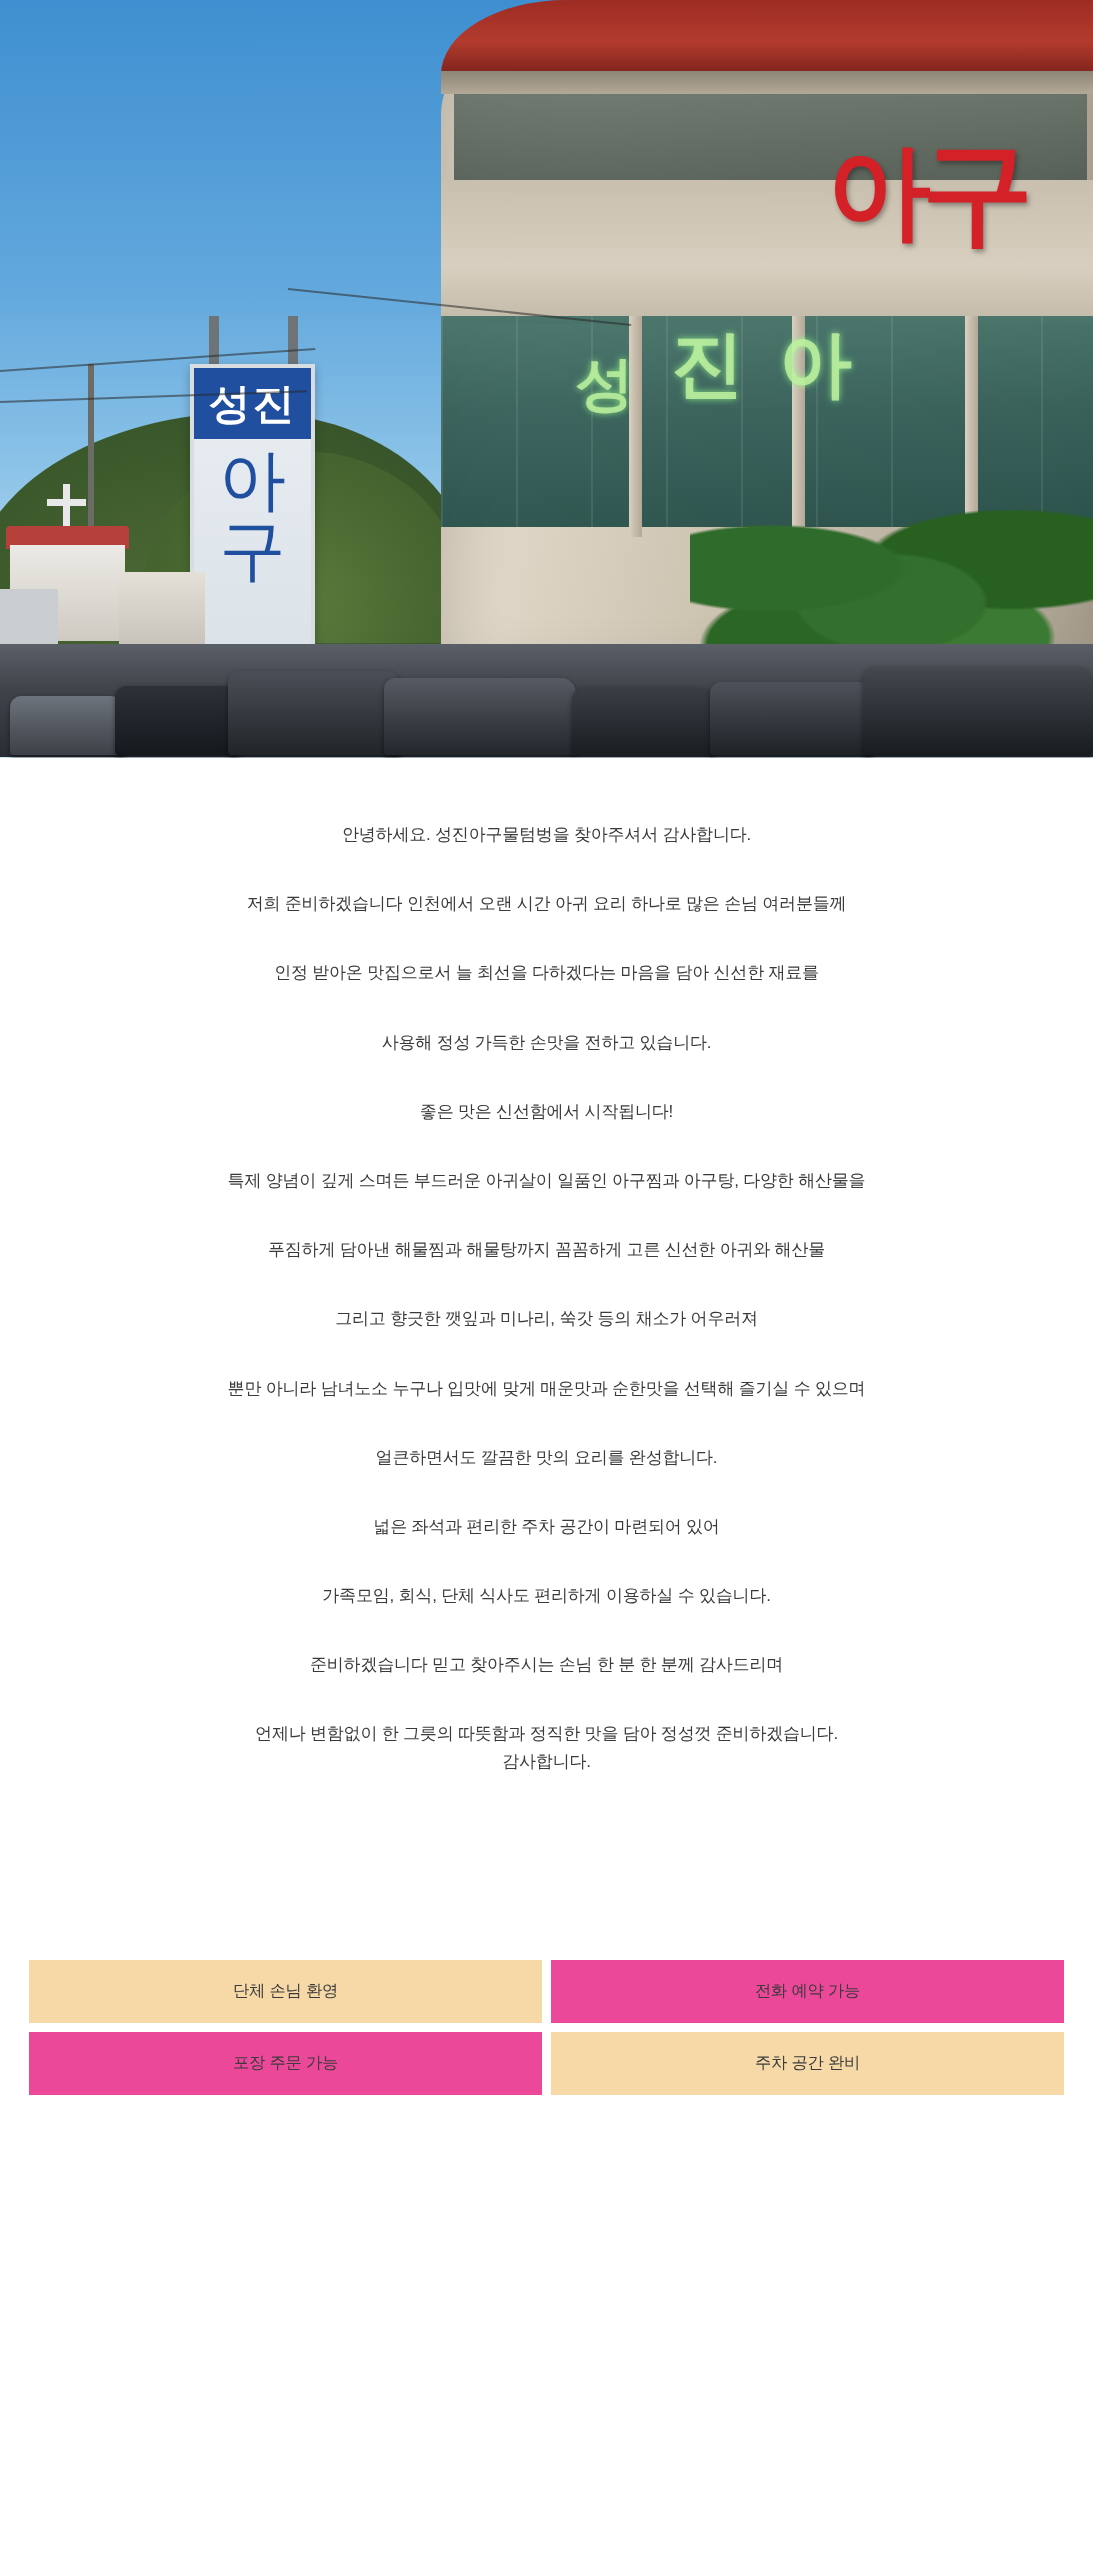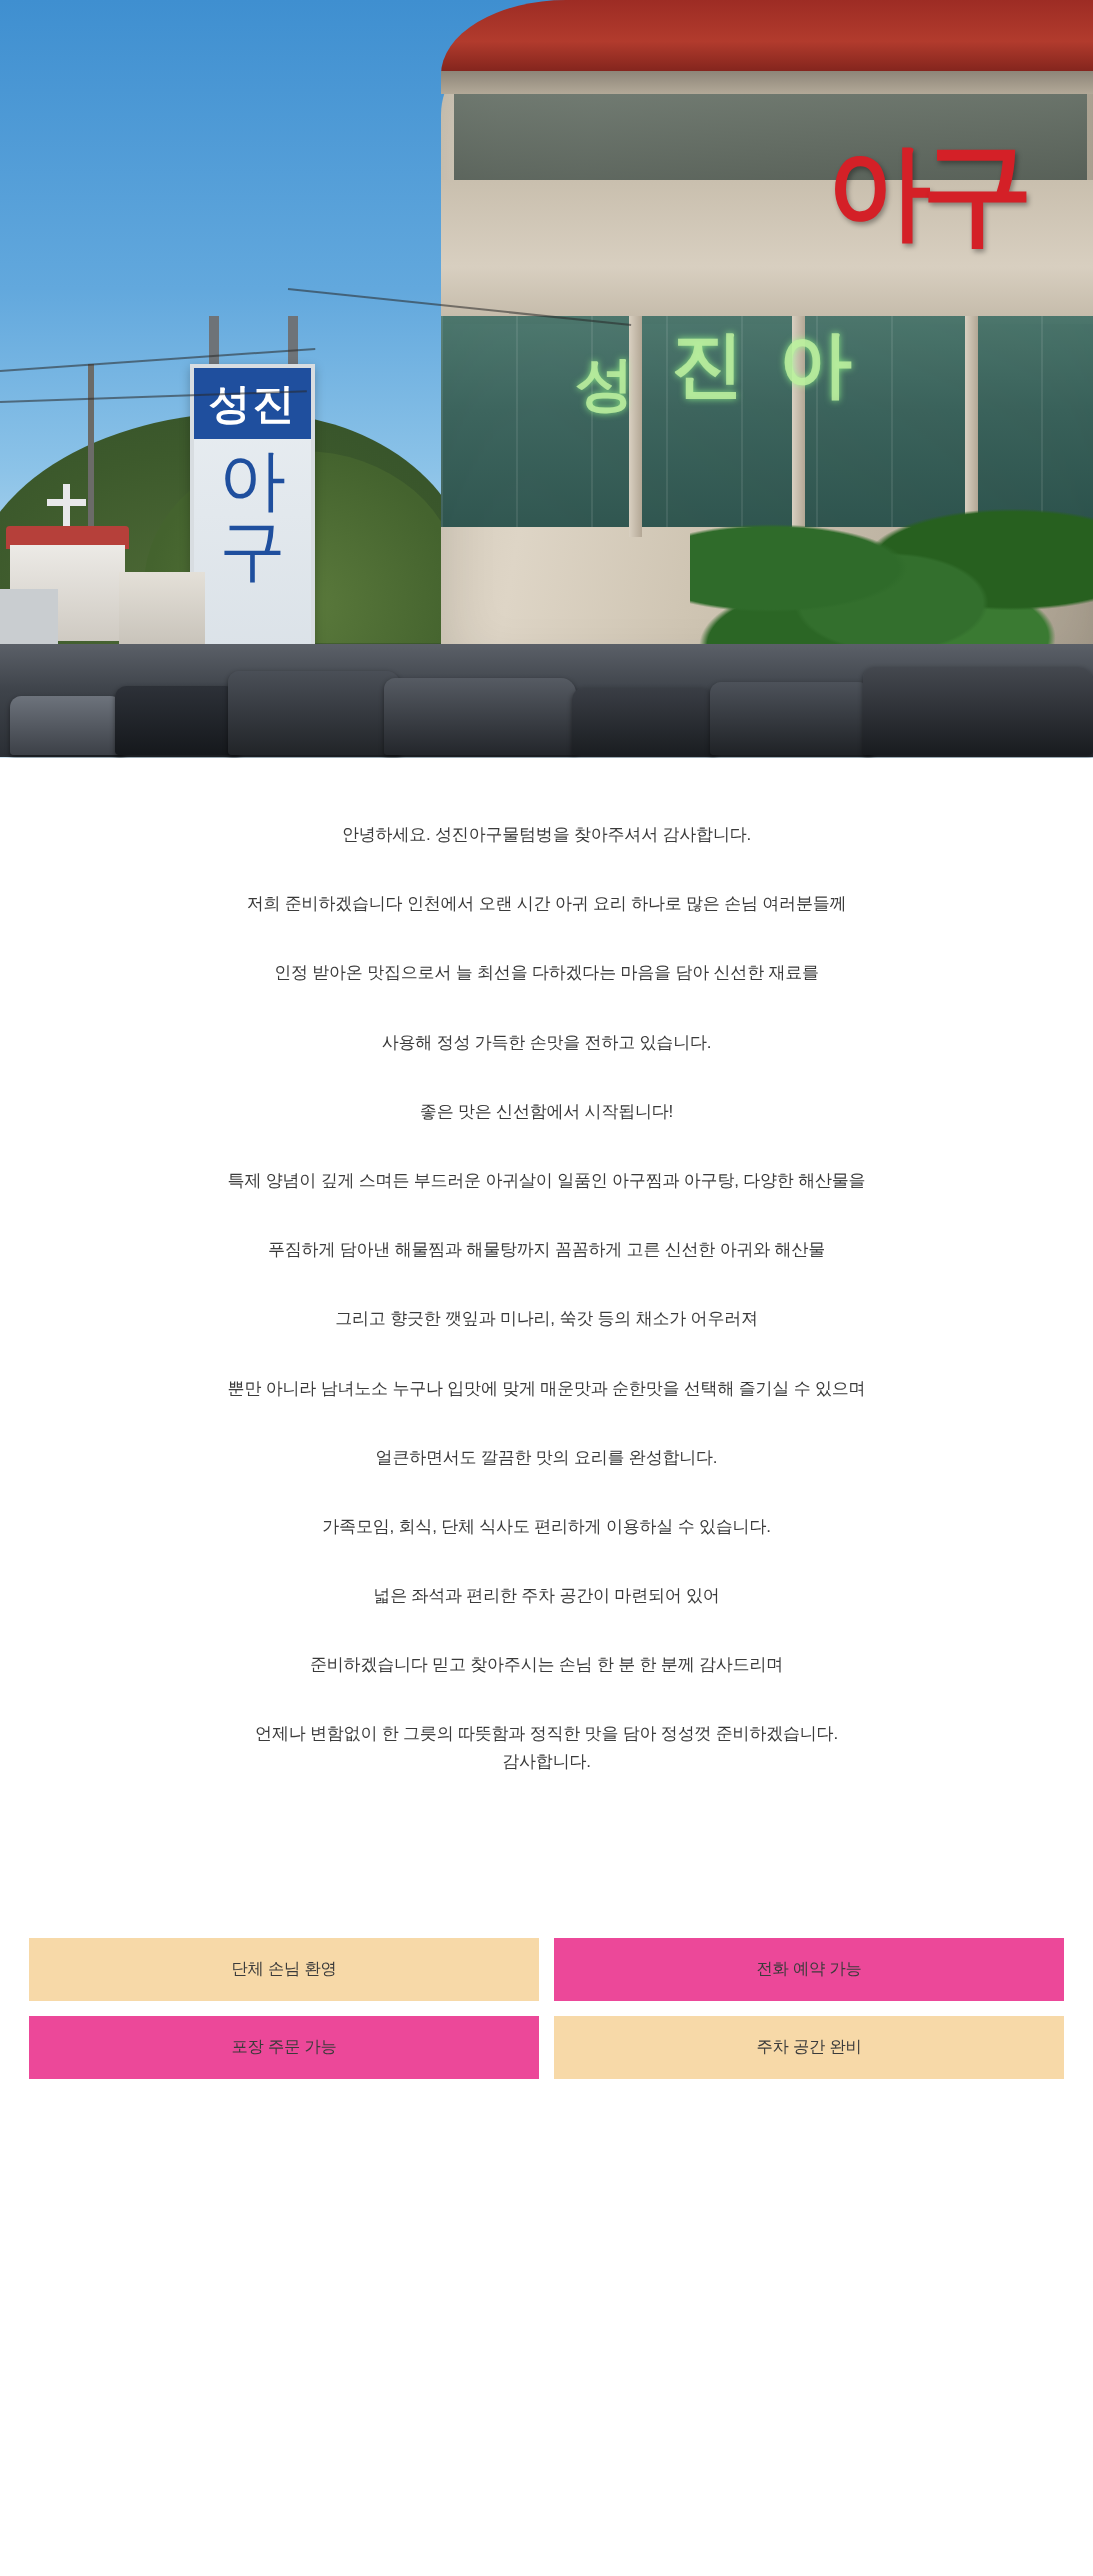--- a/index.html
+++ b/index.html
@@ -298,25 +298,25 @@
   }
   .thanks {
     margin-top: 63px;
     margin-bottom: 0;
     font-size: 17px;
     color: #3a3a3a;
   }
 
   
   .features {
-    margin: 83px 29px 40px 29px;
+    margin: 105px 29px 40px 29px;
     display: grid;
     grid-template-columns: 1fr 1fr;
     grid-auto-rows: 63px;
-    gap: 15px;
+    gap: 9px;
   }
   .feature {
     display: flex;
     align-items: center;
     justify-content: center;
     font-size: 16.3px;
     color: #3b3b3b;
     letter-spacing: -0.2px;
   }
   .f-dark { background: #f7d9a8; }
@@ -383,22 +383,22 @@
     <p>안녕하세요. 성진아구물텀벙을 찾아주셔서 감사합니다.</p>
     <p>저희 준비하겠습니다 인천에서 오랜 시간 아귀 요리 하나로 많은 손님 여러분들께</p>
     <p>인정 받아온 맛집으로서 늘 최선을 다하겠다는 마음을 담아 신선한 재료를</p>
     <p>사용해 정성 가득한 손맛을 전하고 있습니다.</p>
     <p>좋은 맛은 신선함에서 시작됩니다!</p>
     <p>특제 양념이 깊게 스며든 부드러운 아귀살이 일품인 아구찜과 아구탕, 다양한 해산물을</p>
     <p>푸짐하게 담아낸 해물찜과 해물탕까지 꼼꼼하게 고른 신선한 아귀와 해산물</p>
     <p>그리고 향긋한 깻잎과 미나리, 쑥갓 등의 채소가 어우러져</p>
     <p>뿐만 아니라 남녀노소 누구나 입맛에 맞게 매운맛과 순한맛을 선택해 즐기실 수 있으며</p>
     <p>얼큰하면서도 깔끔한 맛의 요리를 완성합니다.</p>
+    <p>넓은 좌석과 편리한 주차 공간이 마련되어 있어</p>
     <p>가족모임, 회식, 단체 식사도 편리하게 이용하실 수 있습니다.</p>
-    <p>넓은 좌석과 편리한 주차 공간이 마련되어 있어</p>
     <p>준비하겠습니다 믿고 찾아주시는 손님 한 분 한 분께 감사드리며</p>
     <p class="last">언제나 변함없이 한 그릇의 따뜻함과 정직한 맛을 담아 정성껏 준비하겠습니다.</p>
     <p class="thanks">감사합니다.</p>
   </div>
 
   <div class="features">
     <div class="feature f-dark">단체 손님 환영</div>
     <div class="feature f-light">전화 예약 가능</div>
     <div class="feature f-light">포장 주문 가능</div>
     <div class="feature f-dark">주차 공간 완비</div>

